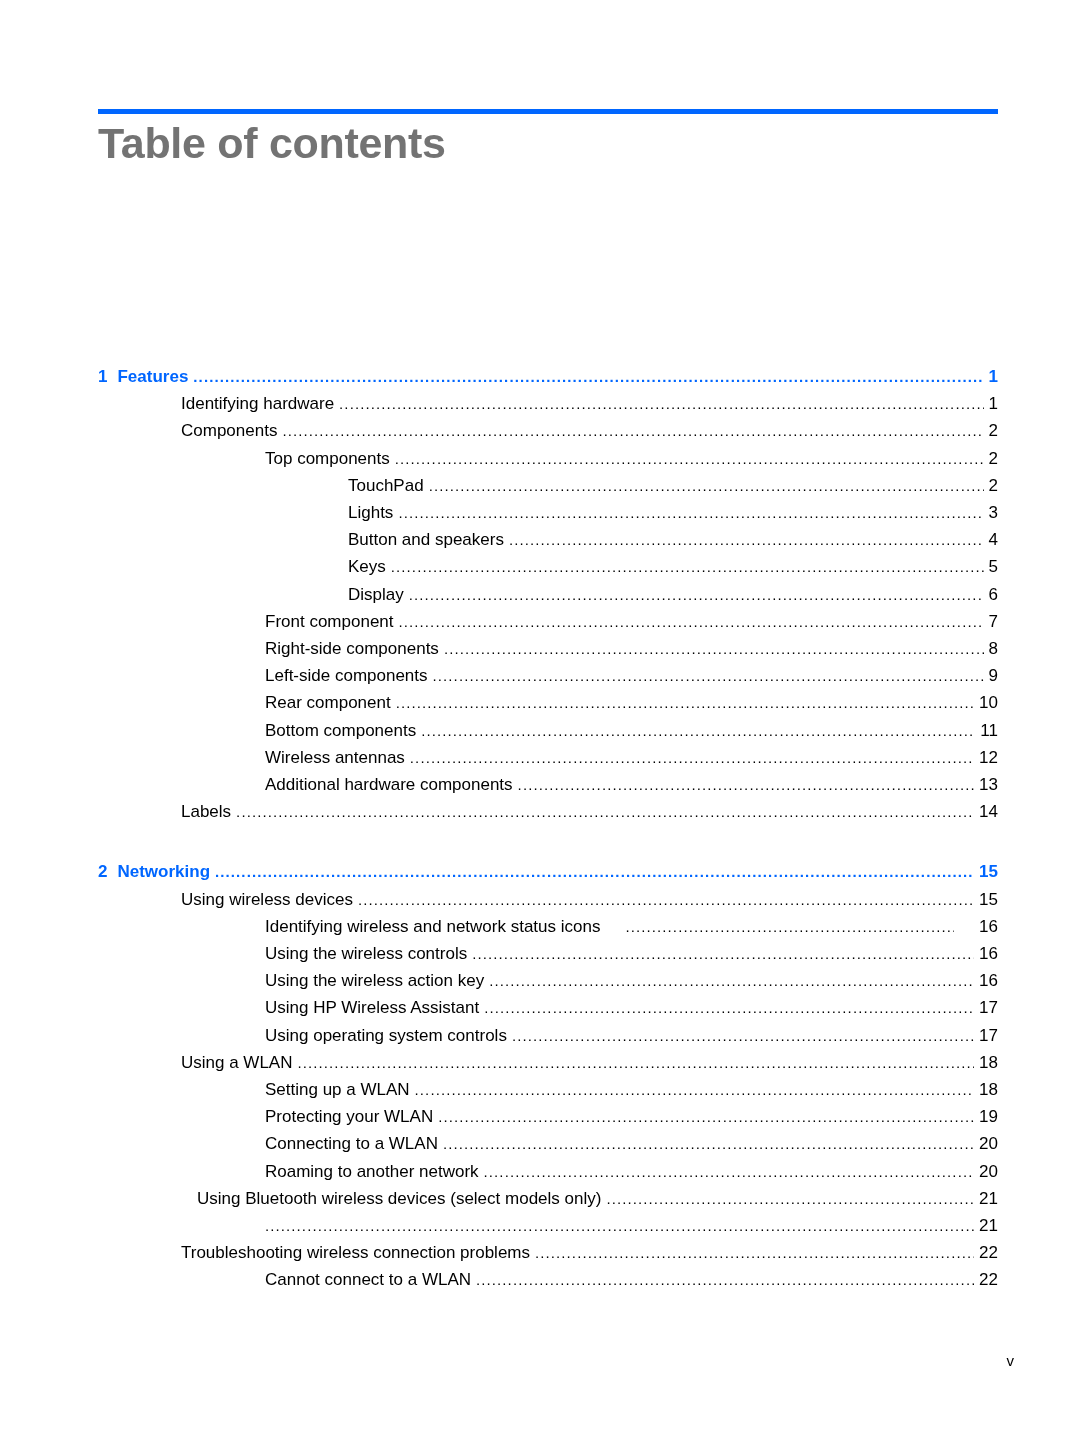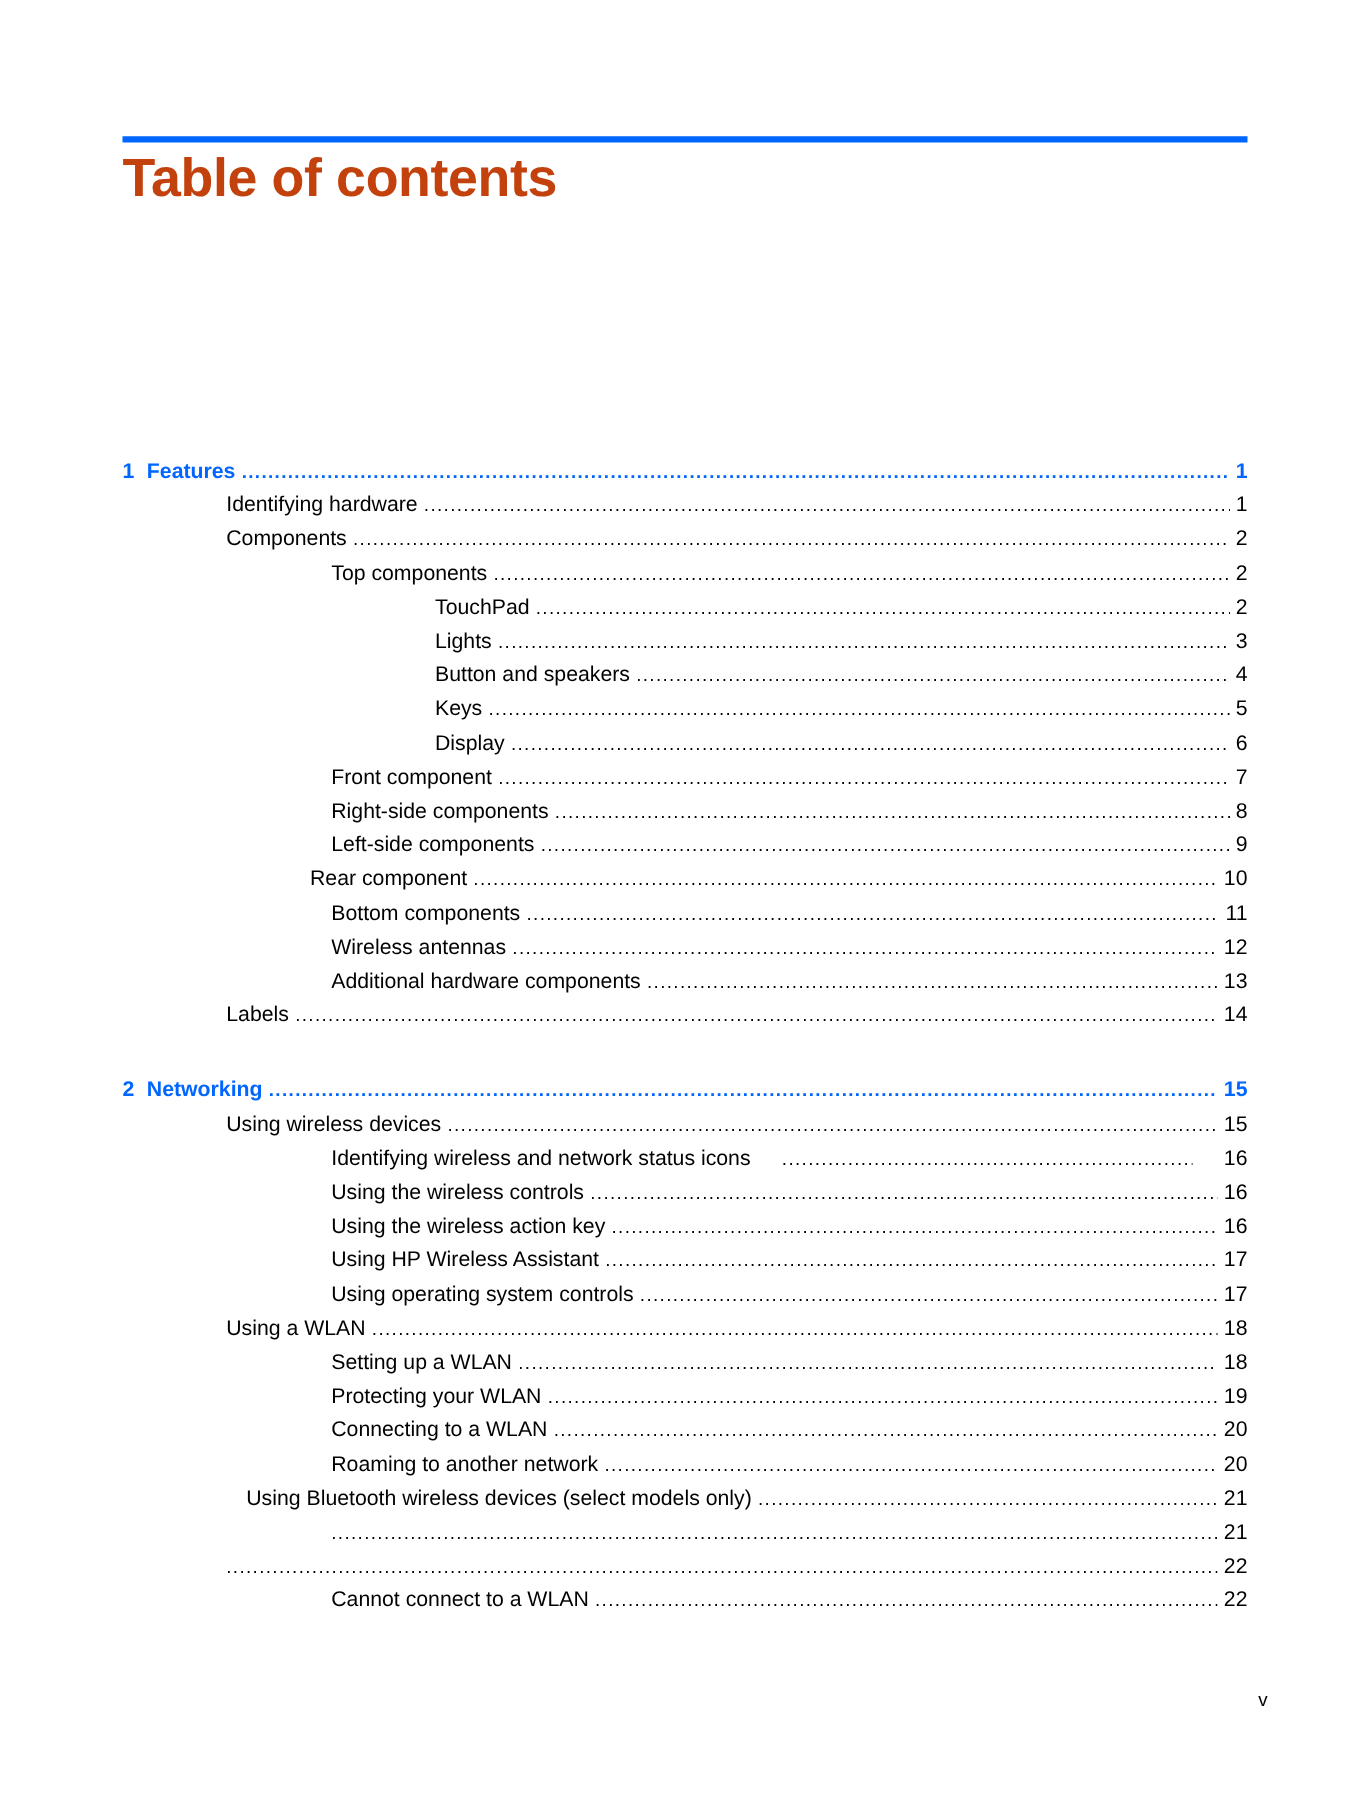--- a/index.html
+++ b/index.html
@@ -1,20 +1,20 @@
 <!DOCTYPE html>
 <html><head>
 <meta charset="utf-8">
 <style>
   html, body { margin: 0; padding: 0; background: #ffffff; }
   body { width: 1080px; height: 1437px; position: relative; overflow: hidden;
          font-family: "Liberation Sans", sans-serif; color: #000; }
   .rule { position: absolute; left: 98px; top: 109px; width: 900px; height: 5px; background: #0066ff; }
   .title { position: absolute; left: 98px; top: 117px; margin: 0; font-size: 43px; font-weight: bold;
-           color: #c2410c; letter-spacing: -0.3px; line-height: 52px; }
+           color: #737373; letter-spacing: -0.3px; line-height: 52px; }
   .toc { position: absolute; left: 0; top: 0; width: 1080px; }
   .row { position: absolute; right: 82px; height: 22px; display: flex; align-items: baseline;
          font-size: 17px; line-height: 22px; white-space: nowrap; overflow: hidden; }
   .row .label { flex: 0 0 auto; padding-right: 5px; }
   .row .dots { flex: 1 1 auto; overflow: hidden; white-space: nowrap; letter-spacing: 1.1px; font-size: 15px; }
   .row .dots::after { content: "................................................................................................................................................................................................................................................................"; }
   .row .page { flex: 0 0 auto; padding-left: 5px; text-align: right; }
   .row.chapter { color: #0066ff; font-weight: bold; }
   .row.chapter .num { padding-right: 10px; }
   .footer { position: absolute; right: 66px; top: 1352px; font-size: 15px; }
@@ -80,21 +80,21 @@
     <div class="row" style="left: 265px; top: 638px;">
       <span class="label">Right-side components</span>
       <span class="dots"></span>
       <span class="page">8</span>
     </div>
     <div class="row" style="left: 265px; top: 665.2px;">
       <span class="label">Left-side components</span>
       <span class="dots"></span>
       <span class="page">9</span>
     </div>
-    <div class="row" style="left: 248px; top: 692.4px;">
+    <div class="row" style="left: 265px; top: 692.4px;">
       <span class="label">Rear component</span>
       <span class="dots"></span>
       <span class="page">10</span>
     </div>
     <div class="row" style="left: 265px; top: 719.6px;">
       <span class="label">Bottom components</span>
       <span class="dots"></span>
       <span class="page">11</span>
     </div>
     <div class="row" style="left: 265px; top: 746.8px;">
@@ -176,20 +176,21 @@
     <div class="row" style="left: 197px; top: 1187.8px;">
       <span class="label">Using Bluetooth wireless devices (select models only)</span>
       <span class="dots"></span>
       <span class="page">21</span>
     </div>
     <div class="row" style="left: 265px; top: 1215px;">
       <span class="dots"></span>
       <span class="page">21</span>
     </div>
     <div class="row" style="left: 181px; top: 1242.2px;">
+      <span class="label">Troubleshooting wireless connection problems</span>
       <span class="dots"></span>
       <span class="page">22</span>
     </div>
     <div class="row" style="left: 265px; top: 1269.4px;">
       <span class="label">Cannot connect to a WLAN</span>
       <span class="dots"></span>
       <span class="page">22</span>
     </div>
   </div>
 

